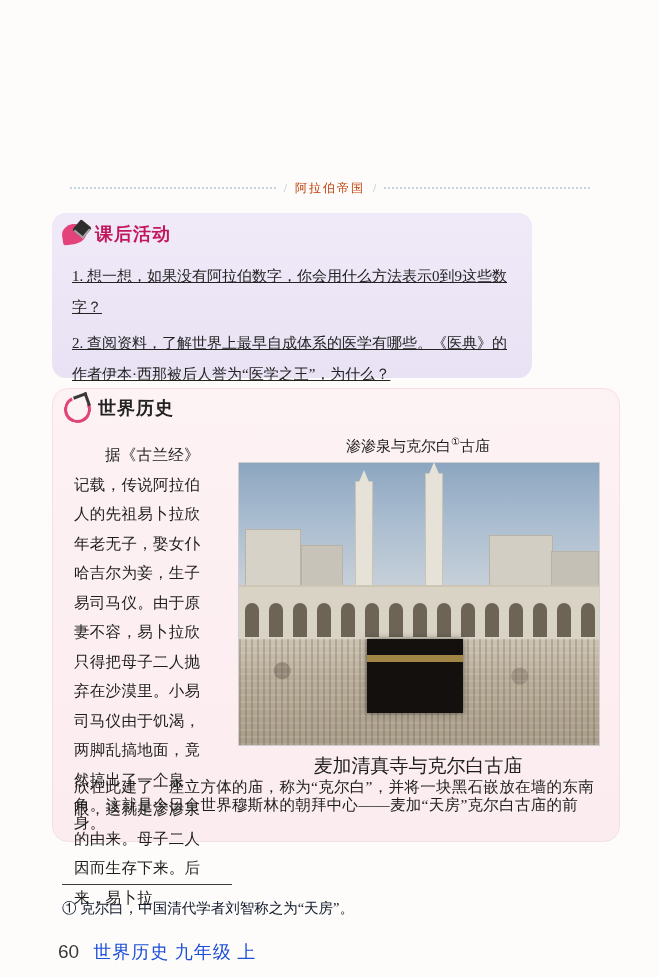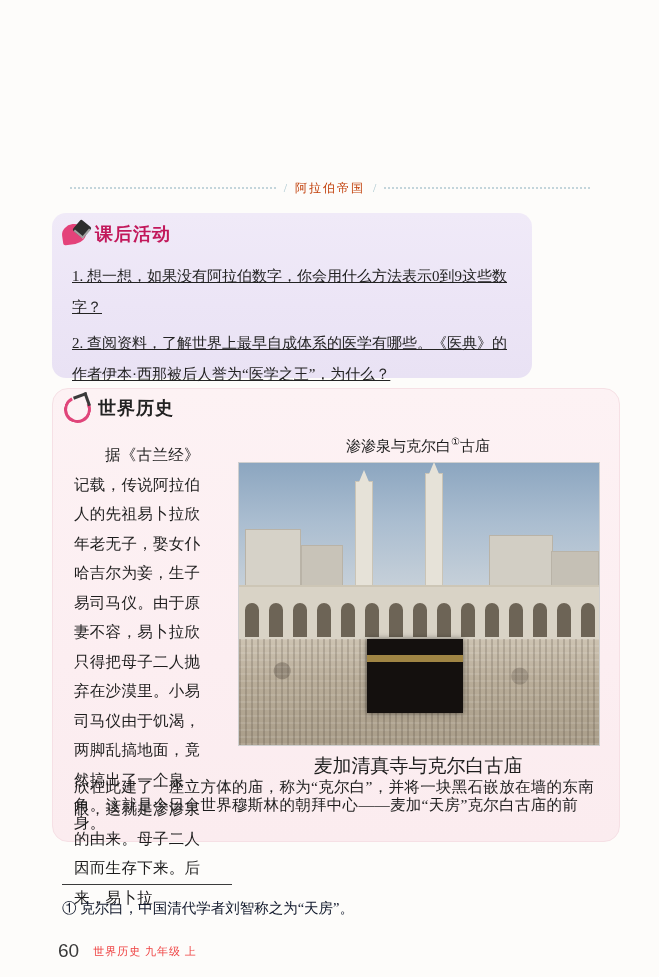--- a/index.html
+++ b/index.html
@@ -346,22 +346,22 @@
     display: flex;
     align-items: center;
     gap: 14px;
   }
   .folio {
     font-size: 19px;
     color: #3a3a3a;
     font-family: "Liberation Sans", sans-serif;
   }
   .footer-title {
-    font-size: 11px;
-    color: #ef4444;
+    font-size: 18px;
+    color: #1d4ed8;
     letter-spacing: 1px;
   }
 </style>
 </head>
 <body>
 
 <div class="page">
 
 
   <div class="running-head">

